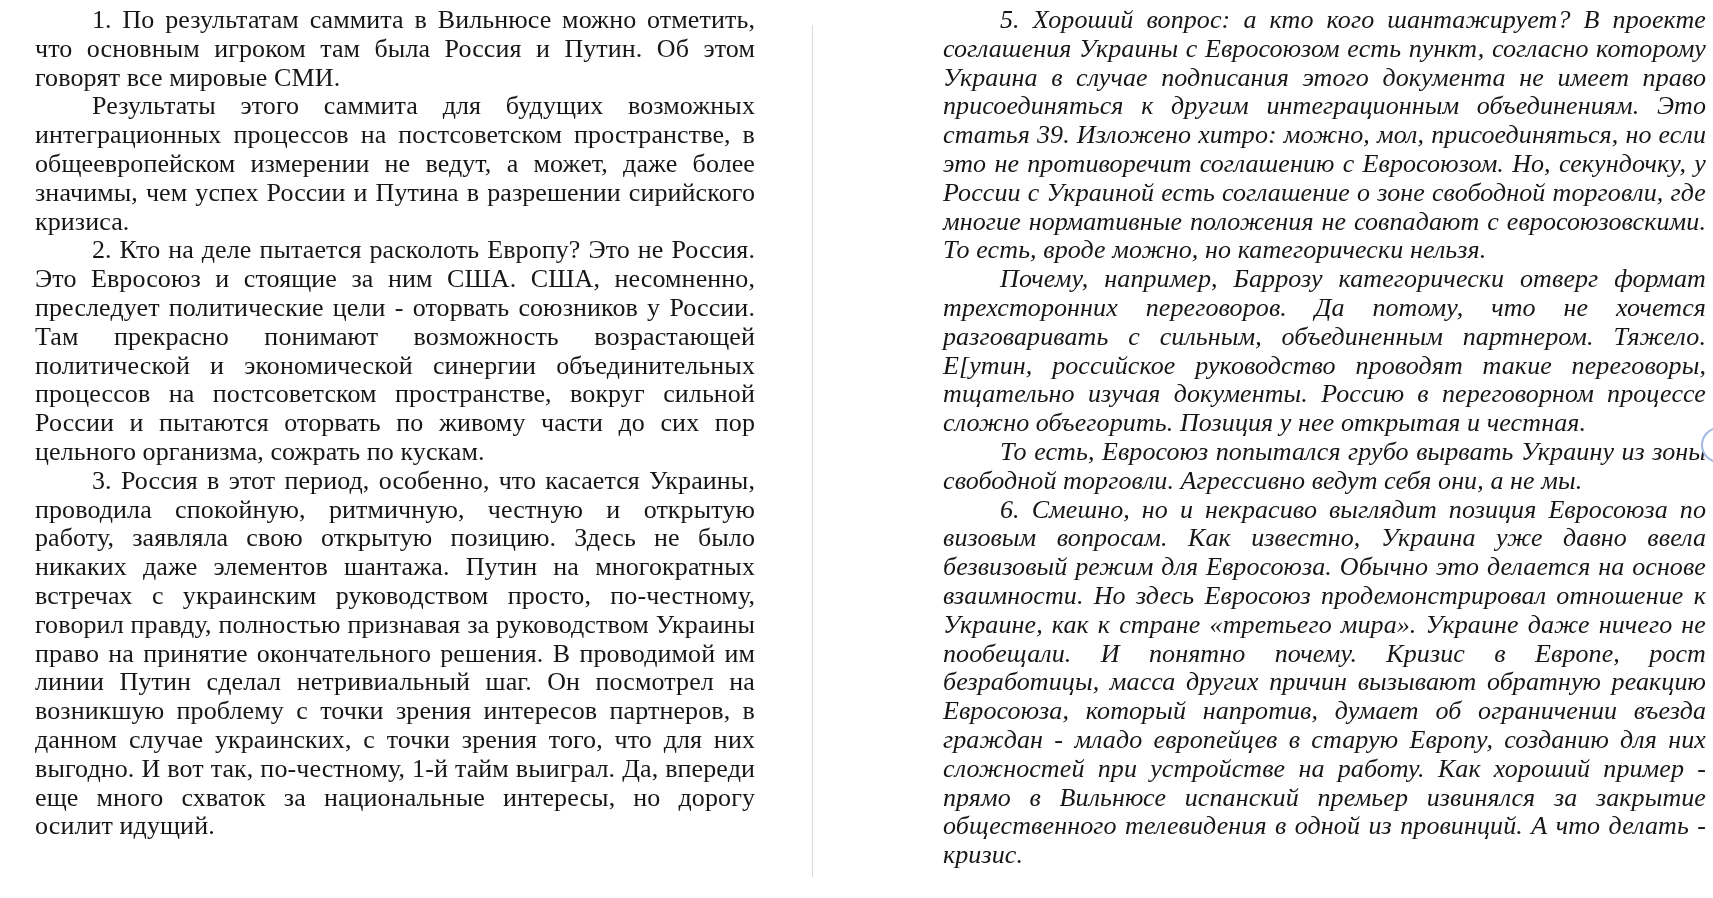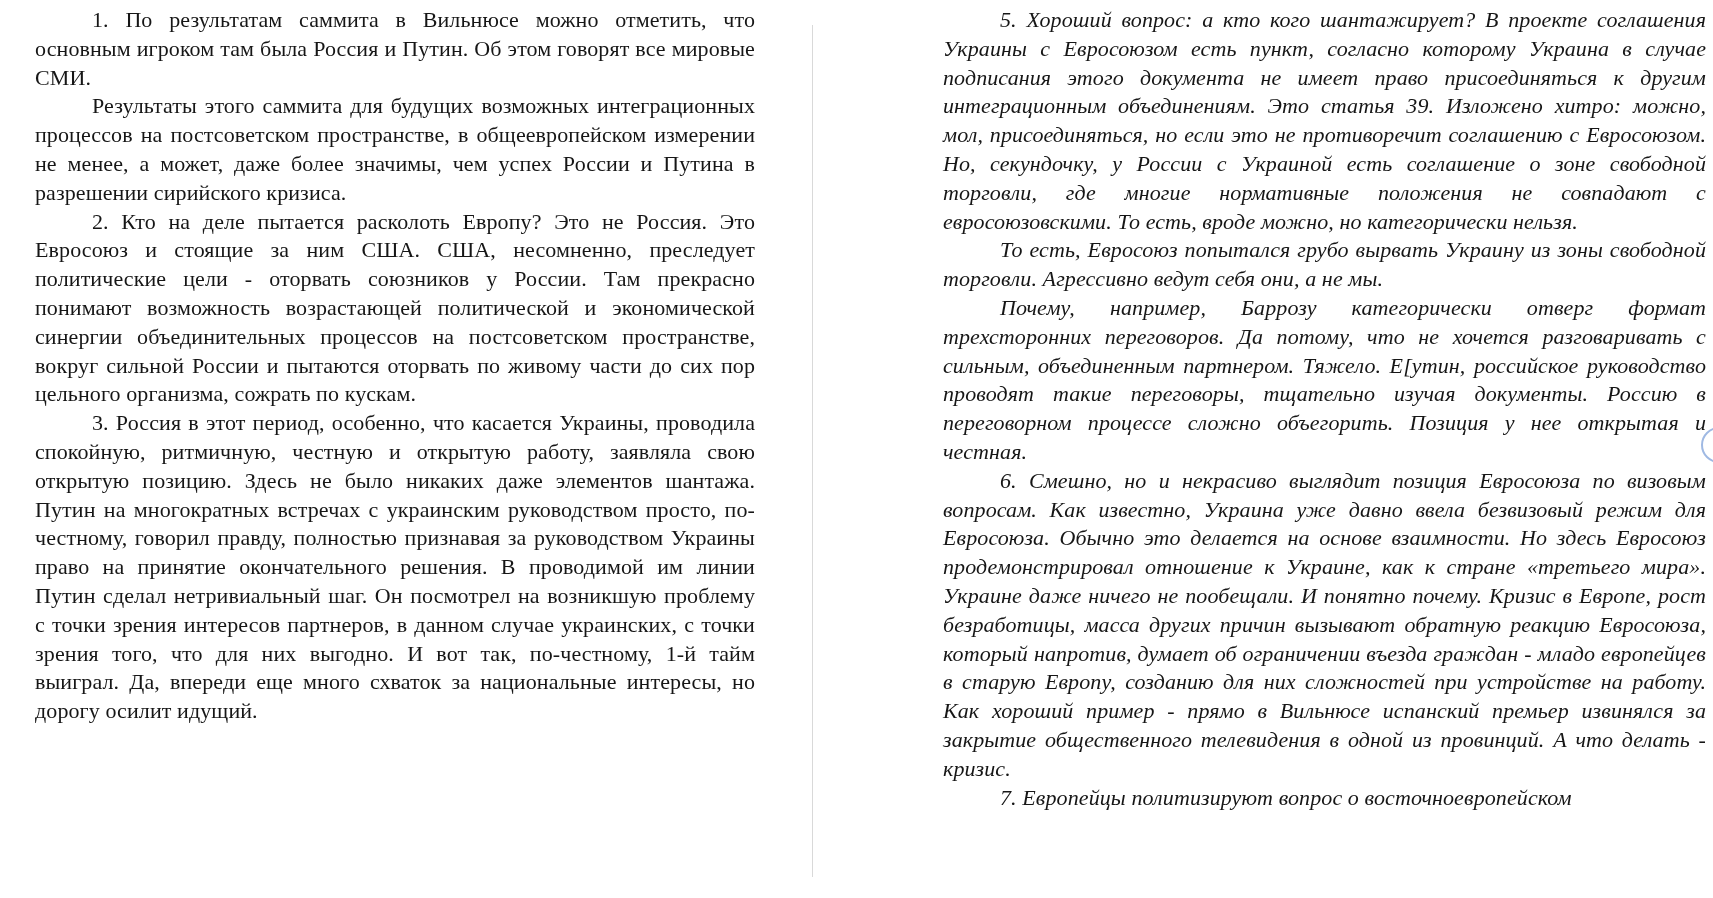--- a/index.html
+++ b/index.html
@@ -12,21 +12,21 @@
     width: 1713px;
     height: 898px;
     overflow: hidden;
     font-family: "Liberation Serif", "DejaVu Serif", serif;
     color: #161616;
   }
   .col {
     position: absolute;
     top: 6px;
     text-align: justify;
-    font-size: 22px;
+    font-size: 26px;
     line-height: 28.8px;
     letter-spacing: 0.1px;
   }
   .col p {
     margin: 0;
     padding: 0;
     text-indent: 57px;
   }
   .col-left  { left: 35px;  width: 720px; }
   .col-right { left: 943px; width: 763px; font-style: italic; }
@@ -49,28 +49,27 @@
     border: 2px solid #9fb9e3;
     box-sizing: border-box;
     cursor: pointer;
   }
 </style>
 </head>
 <body>
 
 <div class="col col-left">
   <p>1. По результатам саммита в Вильнюсе можно отметить, что основным игроком там была Россия и Путин. Об этом говорят все мировые СМИ.</p>
-  <p>Результаты этого саммита для будущих возможных интеграционных процессов на постсоветском пространстве, в общеевропейском измерении не менее, а может, даже более значимы, чем успех России и Путина в разрешении сирийского кризиса.</p>
+  <p>Результаты этого саммита для будущих возможных интеграционных процессов на постсоветском пространстве, в общеевропейском измерении не ведут, а может, даже более значимы, чем успех России и Путина в разрешении сирийского кризиса.</p>
   <p>2. Кто на деле пытается расколоть Европу? Это не Россия. Это Евросоюз и стоящие за ним США. США, несомненно, преследует политические цели - оторвать союзников у России. Там прекрасно понимают возможность возрастающей политической и экономической синергии объединительных процессов на постсоветском пространстве, вокруг сильной России и пытаются оторвать по живому части до сих пор цельного организма, сожрать по кускам.</p>
   <p>3. Россия в этот период, особенно, что касается Украины, проводила спокойную, ритмичную, честную и открытую работу, заявляла свою открытую позицию. Здесь не было никаких даже элементов шантажа. Путин на многократных встречах с украинским руководством просто, по-честному, говорил правду, полностью признавая за руководством Украины право на принятие окончательного решения. В проводимой им линии Путин сделал нетривиальный шаг. Он посмотрел на возникшую проблему с точки зрения интересов партнеров, в данном случае украинских, с точки зрения того, что для них выгодно. И вот так, по-честному, 1-й тайм выиграл. Да, впереди еще много схваток за национальные интересы, но дорогу осилит идущий.</p>
 </div>
 
 <div class="page-divider"></div>
 
 <div class="col col-right">
   <p>5. Хороший вопрос: а кто кого шантажирует? В проекте соглашения Украины с Евросоюзом есть пункт, согласно которому Украина в случае подписания этого документа не имеет право присоединяться к другим интеграционным объединениям. Это статья 39. Изложено хитро: можно, мол, присоединяться, но если это не противоречит соглашению с Евросоюзом. Но, секундочку, у России с Украиной есть соглашение о зоне свободной торговли, где многие нормативные положения не совпадают с евросоюзовскими. То есть, вроде можно, но категорически нельзя.</p>
+  <p>Почему, например, Баррозу категорически отверг формат трехсторонних переговоров. Да потому, что не хочется разговаривать с сильным, объединенным партнером. Тяжело. Е[утин, российское руководство проводят такие переговоры, тщательно изучая документы. Россию в переговорном процессе сложно объегорить. Позиция у нее открытая и честная.</p>
   <p>То есть, Евросоюз попытался грубо вырвать Украину из зоны свободной торговли. Агрессивно ведут себя они, а не мы.</p>
-  <p>Почему, например, Баррозу категорически отверг формат трехсторонних переговоров. Да потому, что не хочется разговаривать с сильным, объединенным партнером. Тяжело. Е[утин, российское руководство проводят такие переговоры, тщательно изучая документы. Россию в переговорном процессе сложно объегорить. Позиция у нее открытая и честная.</p>
   <p>6. Смешно, но и некрасиво выглядит позиция Евросоюза по визовым вопросам. Как известно, Украина уже давно ввела безвизовый режим для Евросоюза. Обычно это делается на основе взаимности. Но здесь Евросоюз продемонстрировал отношение к Украине, как к стране «третьего мира». Украине даже ничего не пообещали. И понятно почему. Кризис в Европе, рост безработицы, масса других причин вызывают обратную реакцию Евросоюза, который напротив, думает об ограничении въезда граждан - младо европейцев в старую Европу, созданию для них сложностей при устройстве на работу. Как хороший пример - прямо в Вильнюсе испанский премьер извинялся за закрытие общественного телевидения в одной из провинций. А что делать - кризис.</p>
-  <p>7. Европейцы политизируют вопрос о восточноевропейском</p>
 </div>
 
 <div class="side-panel-handle"></div>
 
 </body></html>

